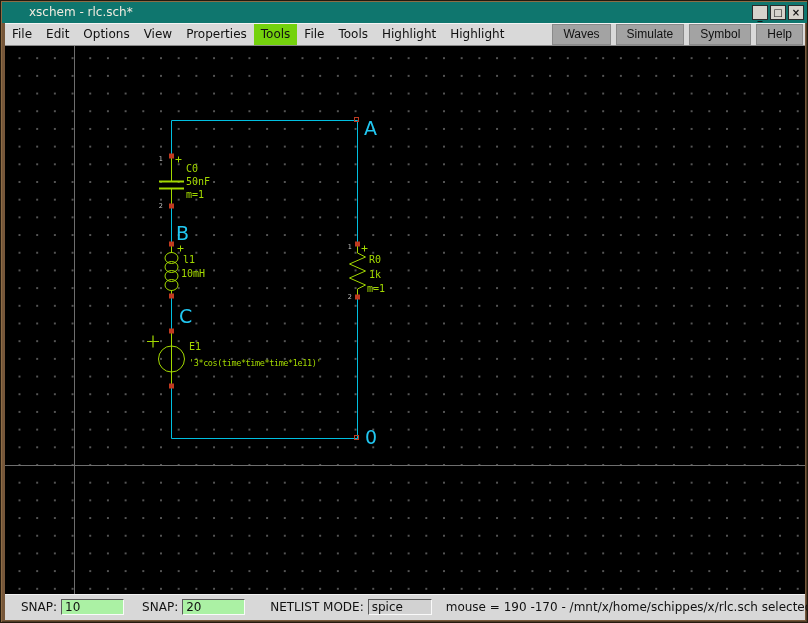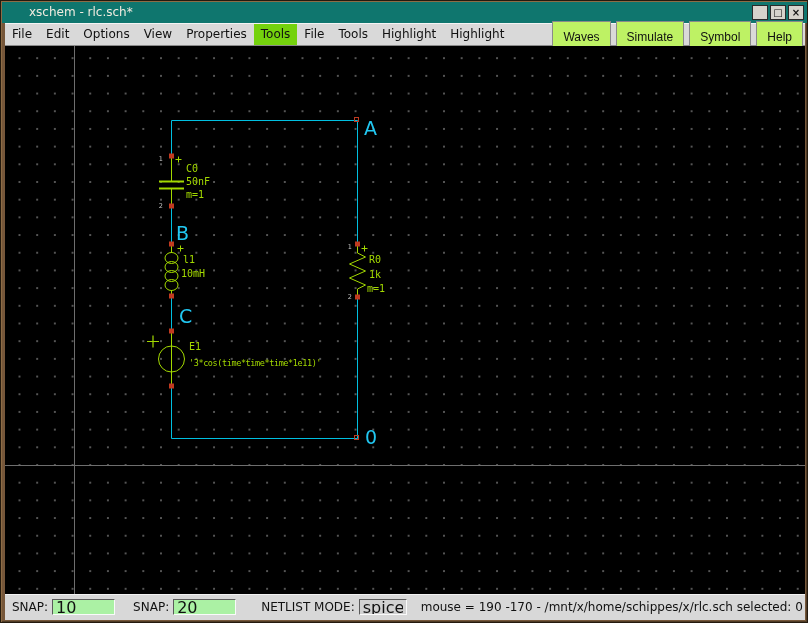--- a/index.html
+++ b/index.html
@@ -23,45 +23,45 @@
   
   .menubar{
     position:absolute;left:4px;top:22px;width:800px;height:23px;background:#d9d9d9;
     box-shadow:inset 0 1px 0 #f4f4f4, inset 0 -1px 0 #8a8a8a;
     display:flex;align-items:center;font-size:12px;color:#111;
   }
   .menu-item{padding:3px 7px 4px;white-space:nowrap;cursor:default;}
   .menu-item.active{background:#74d20d;}
   .menu-spacer{flex:1;}
   .menu-btn{
-    border:1px solid #8a8a8a;background:#bef264;padding:8px 10px 3px;margin-right:5px;
+    border:1px solid #8a8a8a;background:#a3a3a3;padding:2px 10px 3px;margin-right:5px;
     font-size:12px;color:#111;white-space:nowrap;cursor:default;
   }
   .menu-btn.last{margin-right:2px;}
   
   .canvas{
     position:absolute;left:4px;top:45px;width:800px;height:548px;background:#000;
     background-image:radial-gradient(circle at 1px 1px,#565656 0.7px,transparent 1.3px);
     background-size:17.7px 17.7px;background-position:13.5px 11.2px;
   }
   .canvas svg{position:absolute;left:0;top:0;}
   
   .statusbar{
     position:absolute;left:4px;top:593px;width:800px;height:26px;background:#d8d8d8;
     box-shadow:inset 0 1px 0 #f2f2f2;
     display:flex;align-items:center;font-size:12px;color:#111;box-sizing:border-box;
-    padding-left:7px;white-space:nowrap;
+    padding-left:16px;white-space:nowrap;
   }
   .sb-label{margin-right:4px;}
   .sb-input{
-    height:16px;box-sizing:border-box;font-size:16px;font-family:"DejaVu Sans","Liberation Sans",sans-serif;
+    height:16px;box-sizing:border-box;font-size:12px;font-family:"DejaVu Sans","Liberation Sans",sans-serif;
     border:1px solid;border-color:#5a5a5a #fafafa #fafafa #5a5a5a;padding:0 3px;color:#111;
   }
   .sb-input.green{background:#abf1a4;width:63px;}
-  .sb-input.gray{background:#d2d2d2;width:48px;}
+  .sb-input.gray{background:#d2d2d2;width:64px;}
   .sb-gap1{margin-left:18px;}
   .sb-gap2{margin-left:25px;}
   .sb-info{margin-left:14px;}
 </style>
 </head>
 <body>
 
 <div class="window">
 
   <div class="titlebar">

